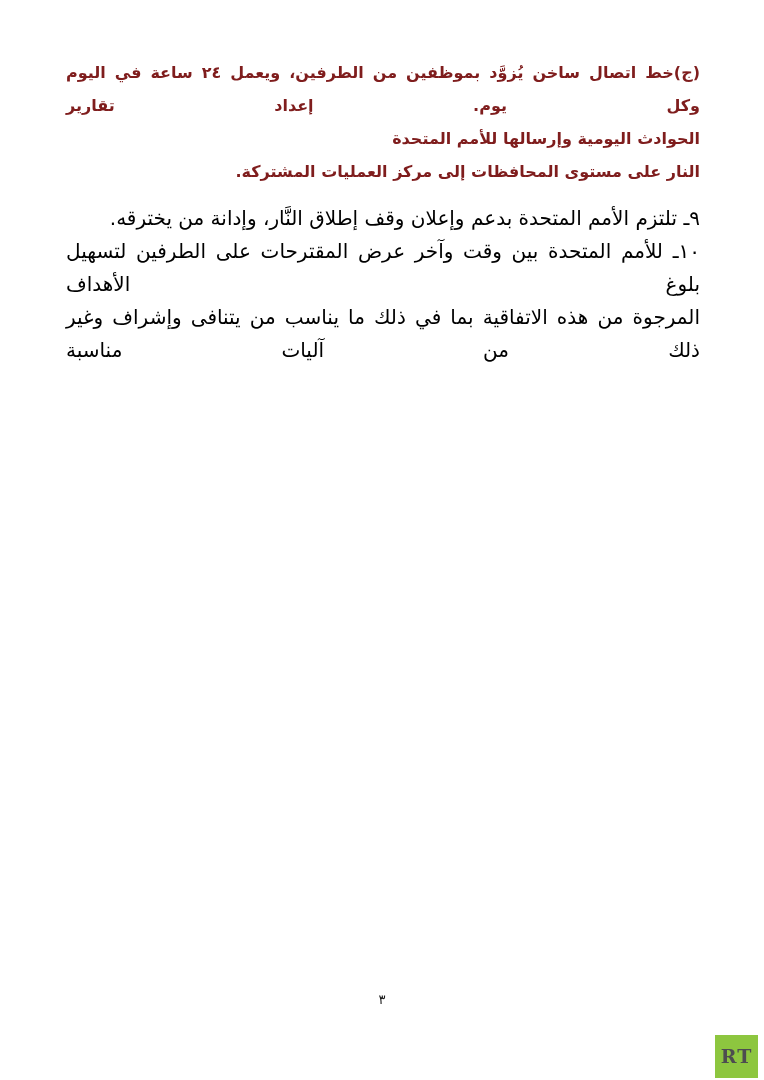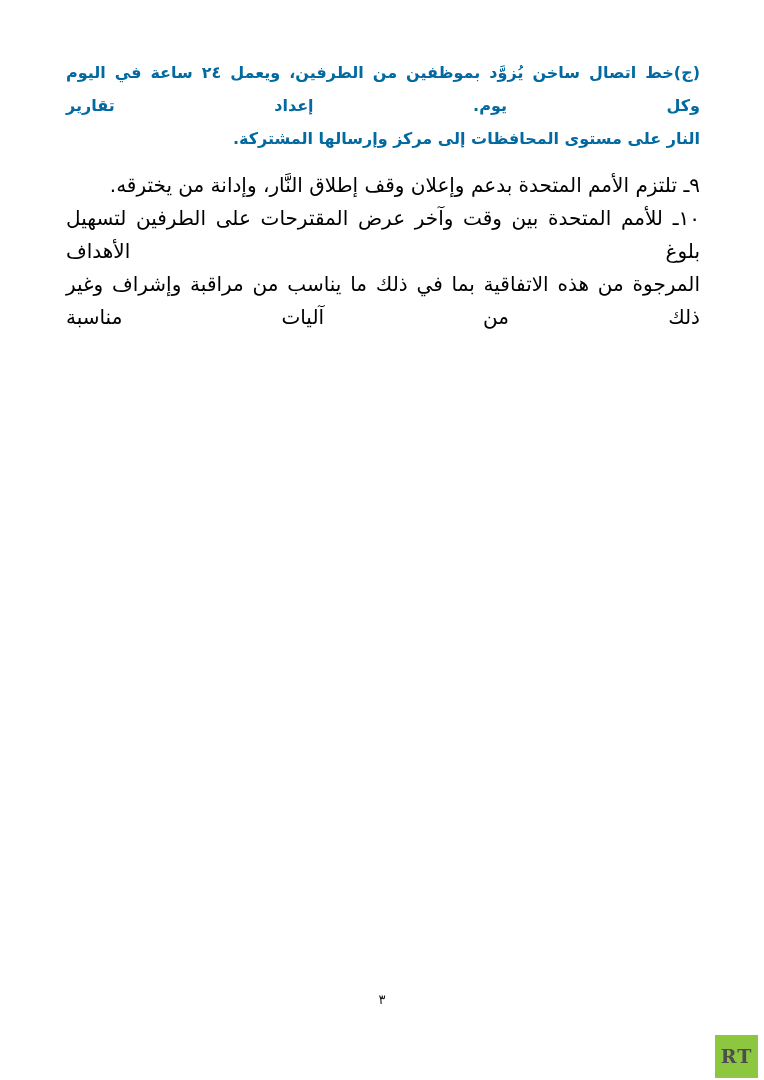--- a/index.html
+++ b/index.html
@@ -19,21 +19,21 @@
     position: absolute;
     top: 56px;
     left: 66px;
     right: 64px;
     direction: rtl;
     unicode-bidi: embed;
     color: #000000;
   }
 
   .para { font-size: 20px; line-height: 33px; }
-  .para.bold { font-weight: bold; font-size: 16px; color: #0369a1; }
+  .para.bold { font-weight: bold; font-size: 16px; color: #7f1d1d; }
 
   .line { text-align: right; }
   .line.jfull { text-align: justify; text-align-last: justify; }
 
   .para-9  { margin-top: 14px; }
   .para-10 { }
 
   .page-number {
     position: absolute;
     top: 992px;
@@ -64,30 +64,31 @@
 </style>
 </head>
 <body>
 
 <div class="page">
 
   <div class="content">
 
     <div class="para bold">
       <div class="line jfull">(ج)خط اتصال ساخن يُزوَّد بموظفين من الطرفين، ويعمل ٢٤ ساعة في اليوم وكل يوم. إعداد تقارير</div>
-      <div class="line">النار على مستوى المحافظات إلى مركز وإرسالها المشتركة.</div>
+      <div class="line">الحوادث اليومية وإرسالها للأمم المتحدة</div>
+      <div class="line">النار على مستوى المحافظات إلى مركز العمليات المشتركة.</div>
     </div>
 
     <div class="para para-9">
       <div class="line">٩ـ تلتزم الأمم المتحدة بدعم وإعلان وقف إطلاق النَّار، وإدانة من يخترقه.</div>
     </div>
 
     <div class="para para-10">
       <div class="line jfull">١٠ـ للأمم المتحدة بين وقت وآخر عرض المقترحات على الطرفين لتسهيل بلوغ الأهداف</div>
-      <div class="line jfull">المرجوة من هذه الاتفاقية بما في ذلك ما يناسب من مراقبة وإشراف وغير ذلك من آليات مناسبة</div>
+      <div class="line jfull">المرجوة من هذه الاتفاقية بما في ذلك ما يناسب من يتنافى وإشراف وغير ذلك من آليات مناسبة</div>
     </div>
 
   </div>
 
   <div class="page-number">٣</div>
 
   <div class="rt-logo" style="background: rgb(141, 198, 63); justify-content: center;">
     <span class="rt-letters" style="color: rgb(77, 77, 80);">RT</span>
   </div>
 

